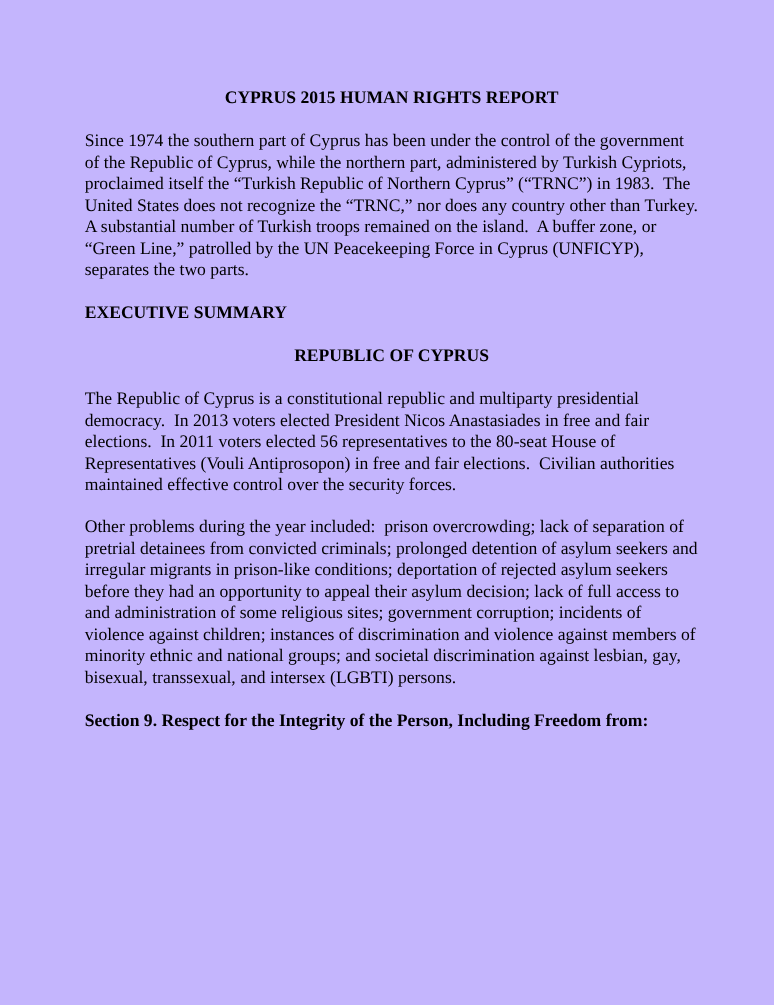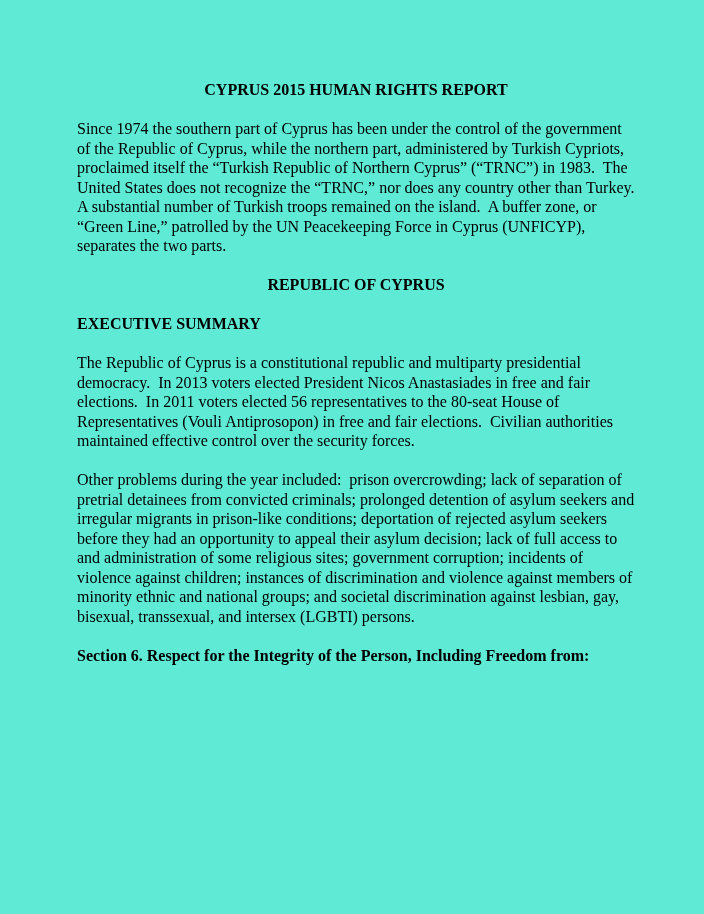--- a/index.html
+++ b/index.html
@@ -5,21 +5,21 @@
   html, body {
     margin: 0;
     padding: 0;
     background: #ffffff;
   }
   .page {
     position: relative;
     box-sizing: border-box;
     width: 704px;
     height: 914px;
-    background: #5eead4;
+    background: #c4b5fd;
     padding: 80px 69px 0 77px;
     font-family: "Liberation Serif", "DejaVu Serif", serif;
     font-size: 16px;
     line-height: 19.5px;
     color: #000000;
     overflow: hidden;
   }
   .para {
     margin: 0 0 19.5px 0;
     white-space: pre-wrap;
@@ -36,25 +36,25 @@
   }
 </style>
 </head>
 <body>
 
 <div class="page">
   <h1 class="heading center">CYPRUS 2015 HUMAN RIGHTS REPORT</h1>
 
   <p class="para">Since 1974 the southern part of Cyprus has been under the control of the government of the Republic of Cyprus, while the northern part, administered by Turkish Cypriots, proclaimed itself the “Turkish Republic of Northern Cyprus” (“TRNC”) in 1983.  The United States does not recognize the “TRNC,” nor does any country other than Turkey.  A substantial number of Turkish troops remained on the island.  A buffer zone, or “Green Line,” patrolled by the UN Peacekeeping Force in Cyprus (UNFICYP), separates the two parts.</p>
 
+  <h2 class="heading">EXECUTIVE SUMMARY</h2>
+
   <h2 class="heading center">REPUBLIC OF CYPRUS</h2>
-
-  <h2 class="heading">EXECUTIVE SUMMARY</h2>
 
   <p class="para">The Republic of Cyprus is a constitutional republic and multiparty presidential democracy.  In 2013 voters elected President Nicos Anastasiades in free and fair elections.  In 2011 voters elected 56 representatives to the 80-seat House of Representatives (Vouli Antiprosopon) in free and fair elections.  Civilian authorities maintained effective control over the security forces.</p>
 
 
   <p class="para">Other problems during the year included:  prison overcrowding; lack of separation of pretrial detainees from convicted criminals; prolonged detention of asylum seekers and irregular migrants in prison-like conditions; deportation of rejected asylum seekers before they had an opportunity to appeal their asylum decision; lack of full access to and administration of some religious sites; government corruption; incidents of violence against children; instances of discrimination and violence against members of minority ethnic and national groups; and societal discrimination against lesbian, gay, bisexual, transsexual, and intersex (LGBTI) persons.</p>
 
 
-  <h2 class="heading">Section 6. Respect for the Integrity of the Person, Including Freedom from:</h2>
+  <h2 class="heading">Section 9. Respect for the Integrity of the Person, Including Freedom from:</h2>
 
 </div>
 
 </body></html>

